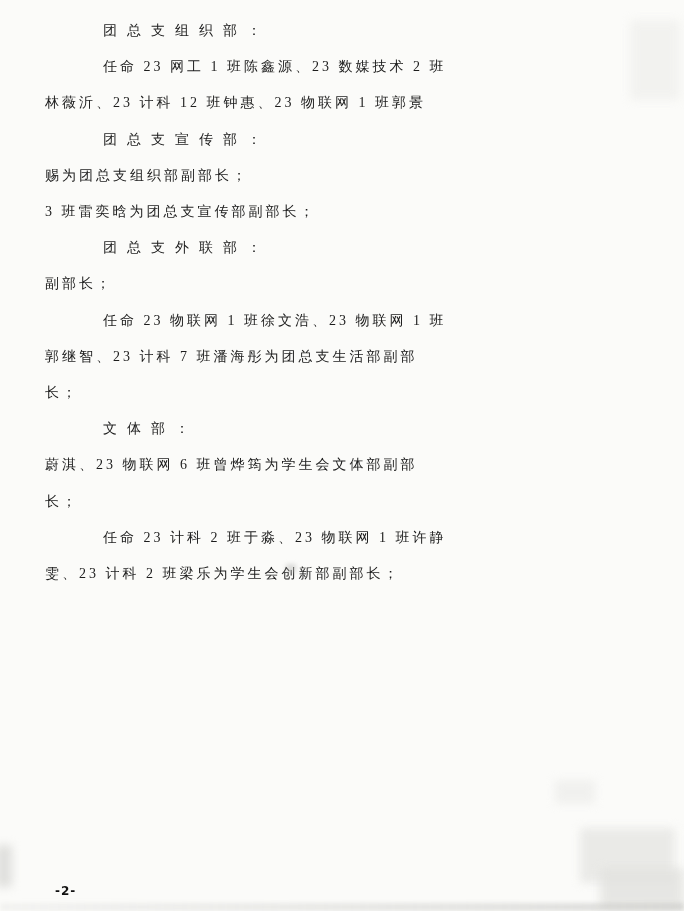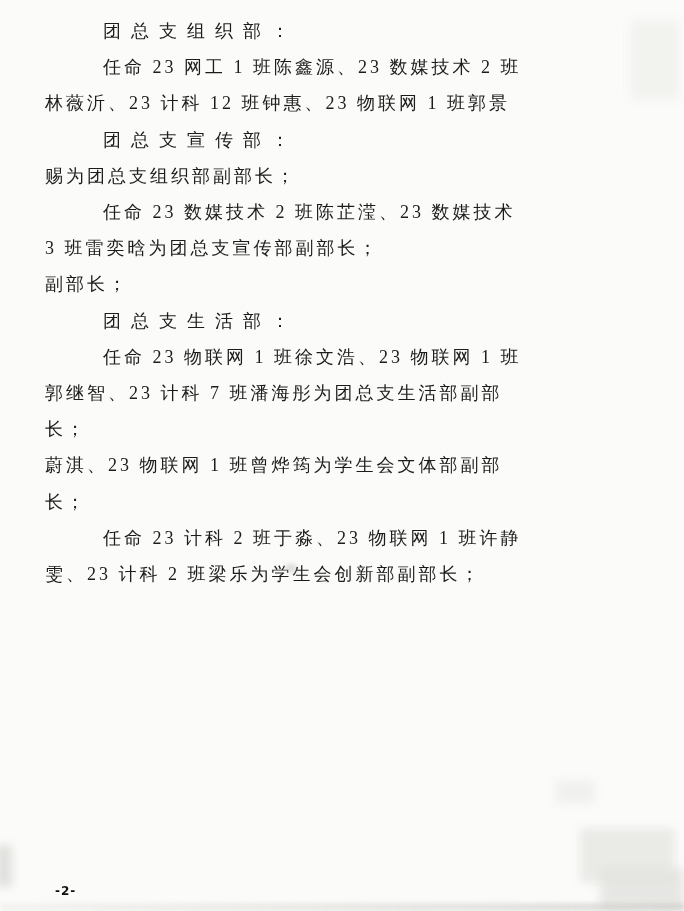--- a/index.html
+++ b/index.html
@@ -15,21 +15,21 @@
     overflow: hidden;
     font-family: "Liberation Serif", "DejaVu Serif", serif;
   }
   .textblock {
     position: absolute;
     left: 45px;
     top: 13px;
     width: 586px;
   }
   .line {
-    font-size: 18px;
+    font-size: 14px;
     line-height: 36.2px;
     letter-spacing: 3px;
     color: #1c1c1c;
     white-space: pre;
   }
   .line.first {
     padding-left: 58px;
   }
   .line.heading {
     padding-left: 58px;
@@ -71,28 +71,28 @@
 <body>
 
 <div class="page">
 
   <div class="textblock">
     <div class="line heading">团总支组织部：</div>
     <div class="line first">任命 23 网工 1 班陈鑫源、23 数媒技术 2 班</div>
     <div class="line">林薇沂、23 计科 12 班钟惠、23 物联网 1 班郭景</div>
     <div class="line heading">团总支宣传部：</div>
     <div class="line">赐为团总支组织部副部长；</div>
-    <div class="line first">任命 23 数媒技术 2 班陈芷滢、23 数媒技术</div>
     <div class="line">3 班雷奕晗为团总支宣传部副部长；</div>
+    <div class="line heading">团总支外联部：</div>
     <div class="line">副部长；</div>
-    <div class="line heading">团总支生活部：</div>
     <div class="line first">任命 23 物联网 1 班徐文浩、23 物联网 1 班</div>
     <div class="line">郭继智、23 计科 7 班潘海彤为团总支生活部副部</div>
     <div class="line">长；</div>
-    <div class="line">蔚淇、23 物联网 1 班曾烨筠为学生会文体部副部</div>
+    <div class="line heading">文体部：</div>
+    <div class="line">蔚淇、23 物联网 6 班曾烨筠为学生会文体部副部</div>
     <div class="line">长；</div>
     <div class="line first">任命 23 计科 2 班于淼、23 物联网 1 班许静</div>
     <div class="line">雯、23 计科 2 班梁乐为学生会创新部副部长；</div>
   </div>
 
   <div class="pageno">-2-</div>
 
   <div class="noise n1"></div>
   <div class="noise n2"></div>
   <div class="noise n3"></div>

